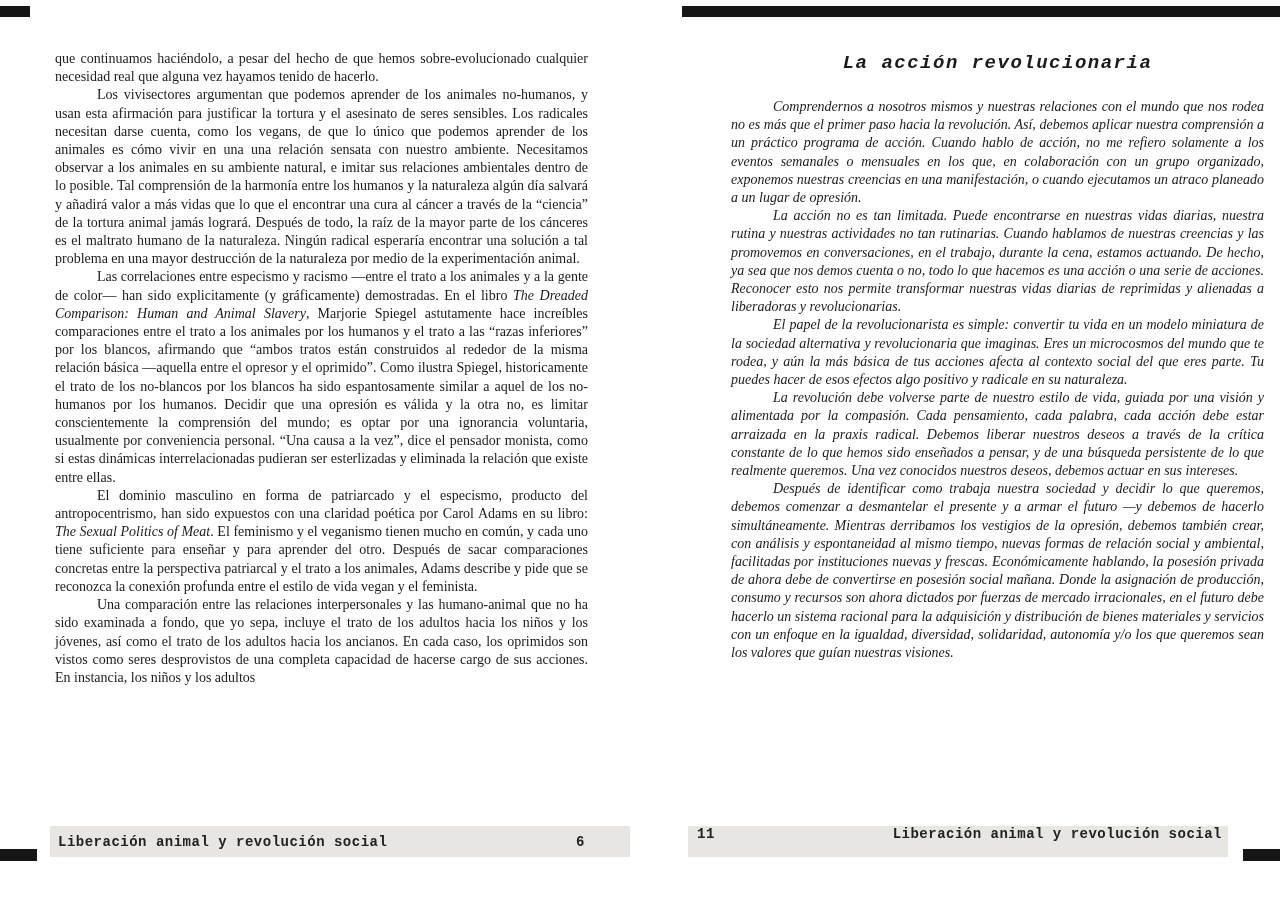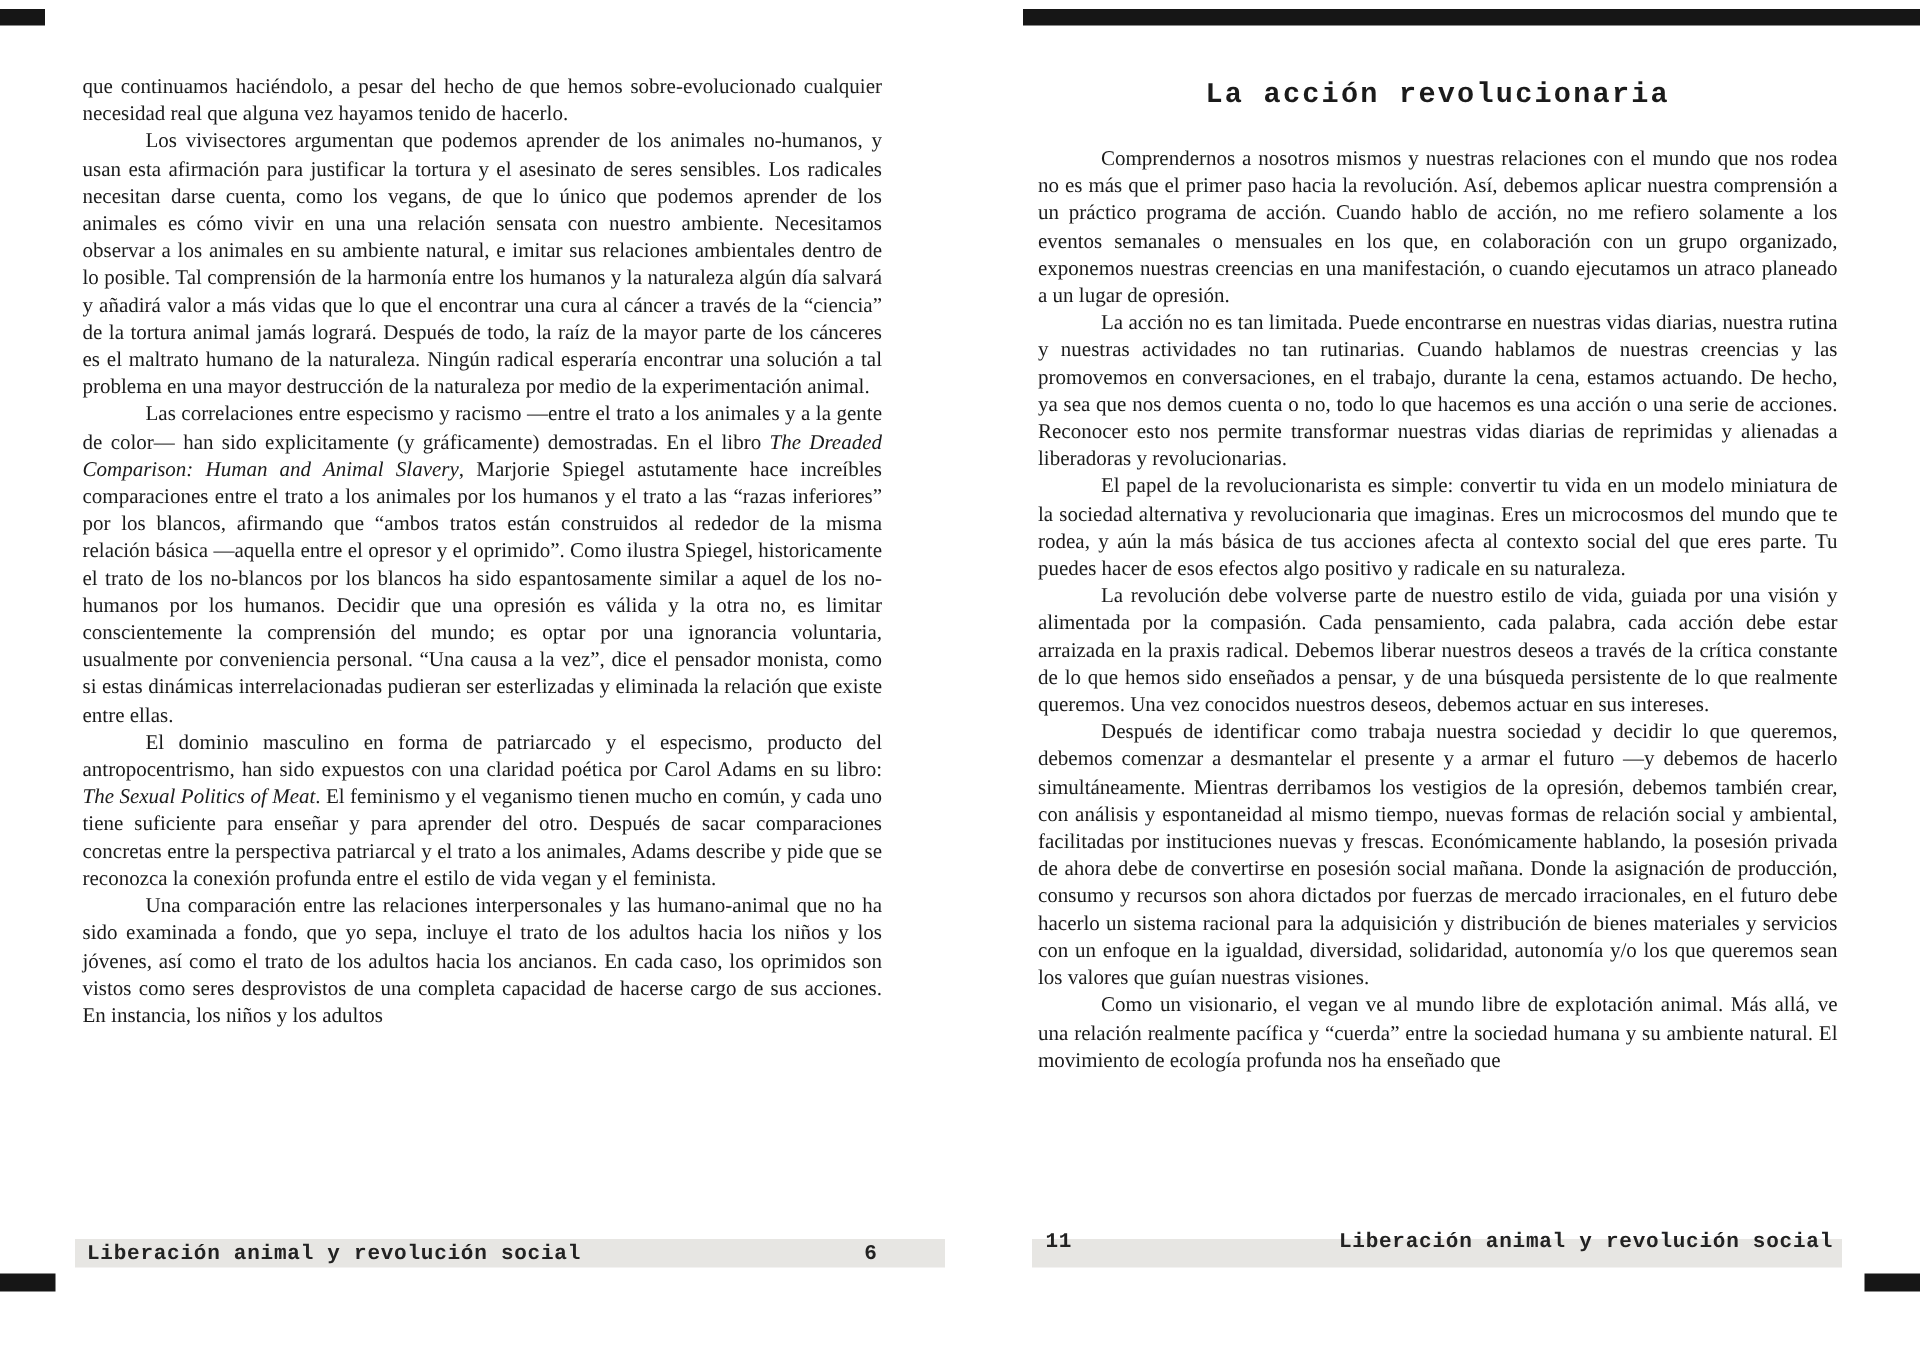--- a/index.html
+++ b/index.html
@@ -19,21 +19,21 @@
     position: absolute;
     background: #161616;
   }
   .text-col {
     position: absolute;
     top: 50px;
     width: 533px;
     color: #1b1b1b;
   }
   .text-col.left-col { left: 55px; }
-  .text-col.right-col { left: 692px; }
+  .text-col.right-col { left: 731px; font-style: italic; }
   .para {
     margin: 0;
     text-align: justify;
     font-size: 14px;
     line-height: 18.2px;
     color: #1b1b1b;
   }
   .para.indent { text-indent: 42px; }
   .para em { font-style: italic; }
   .page-title {
@@ -42,21 +42,21 @@
     font-weight: bold;
     letter-spacing: 1.5px;
     text-align: center;
     margin: 2px 0 24px 0;
     color: #1b1b1b;
     white-space: nowrap;
   }
   .footer-band {
     position: absolute;
     top: 826px;
-    height: 19px;
+    height: 31px;
     background: #e7e6e3;
     display: flex;
     align-items: center;
     font-family: "Liberation Mono", monospace;
     font-size: 14px;
     font-weight: bold;
     letter-spacing: 0.5px;
     color: #222222;
     gap: 40px;
   }
@@ -96,21 +96,20 @@
   </div>
 
   <div class="text-col right-col">
     <h1 class="page-title">La acción revolucionaria</h1>
     <div>
         <p class="para indent"><span>Comprendernos a nosotros mismos y nuestras relaciones con el mundo que nos rodea no es más que el primer paso hacia la revolución. Así, debemos aplicar nuestra comprensión a un práctico programa de acción. Cuando hablo de acción, no me refiero solamente a los eventos semanales o mensuales en los que, en colaboración con un grupo organizado, exponemos nuestras creencias en una manifestación, o cuando ejecutamos un atraco planeado a un lugar de opresión.</span></p>
         <p class="para indent"><span>La acción no es tan limitada. Puede encontrarse en nuestras vidas diarias, nuestra rutina y nuestras actividades no tan rutinarias. Cuando hablamos de nuestras creencias y las promovemos en conversaciones, en el trabajo, durante la cena, estamos actuando. De hecho, ya sea que nos demos cuenta o no, todo lo que hacemos es una acción o una serie de acciones. Reconocer esto nos permite transformar nuestras vidas diarias de reprimidas y alienadas a liberadoras y revolucionarias.</span></p>
         <p class="para indent"><span>El papel de la revolucionarista es simple: convertir tu vida en un modelo miniatura de la sociedad alternativa y revolucionaria que imaginas. Eres un microcosmos del mundo que te rodea, y aún la más básica de tus acciones afecta al contexto social del que eres parte. Tu puedes hacer de esos efectos algo positivo y radicale en su naturaleza.</span></p>
         <p class="para indent"><span>La revolución debe volverse parte de nuestro estilo de vida, guiada por una visión y alimentada por la compasión. Cada pensamiento, cada palabra, cada acción debe estar arraizada en la praxis radical. Debemos liberar nuestros deseos a través de la crítica constante de lo que hemos sido enseñados a pensar, y de una búsqueda persistente de lo que realmente queremos. Una vez conocidos nuestros deseos, debemos actuar en sus intereses.</span></p>
         <p class="para indent"><span>Después de identificar como trabaja nuestra sociedad y decidir lo que queremos, debemos comenzar a desmantelar el presente y a armar el futuro —y debemos de hacerlo simultáneamente. Mientras derribamos los vestigios de la opresión, debemos también crear, con análisis y espontaneidad al mismo tiempo, nuevas formas de relación social y ambiental, facilitadas por instituciones nuevas y frescas. Económicamente hablando, la posesión privada de ahora debe de convertirse en posesión social mañana. Donde la asignación de producción, consumo y recursos son ahora dictados por fuerzas de mercado irracionales, en el futuro debe hacerlo un sistema racional para la adquisición y distribución de bienes materiales y servicios con un enfoque en la igualdad, diversidad, solidaridad, autonomía y/o los que queremos sean los valores que guían nuestras visiones.</span></p>
-        <p class="para indent"><span>Como un visionario, el vegan ve al mundo libre de explotación animal. Más allá, ve una relación realmente pacífica y “cuerda” entre la sociedad humana y su ambiente natural. El movimiento de ecología profunda nos ha enseñado que</span></p>
       </div>
   </div>
 
   <div class="footer-band left-band">
     <span>Liberación animal y revolución social</span>
     <span>6</span>
   </div>
 
   <div class="footer-band right-band">
     <span>11</span>

